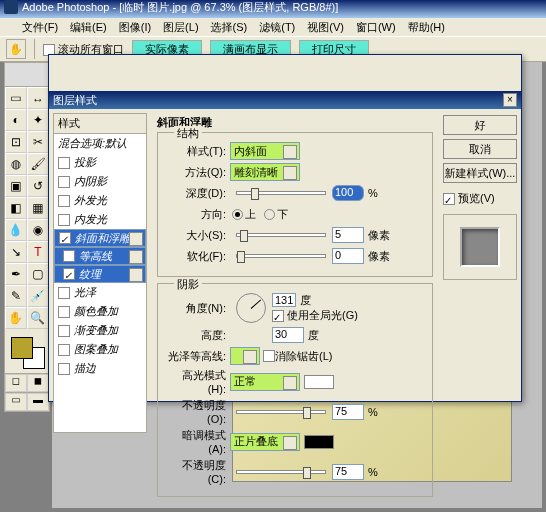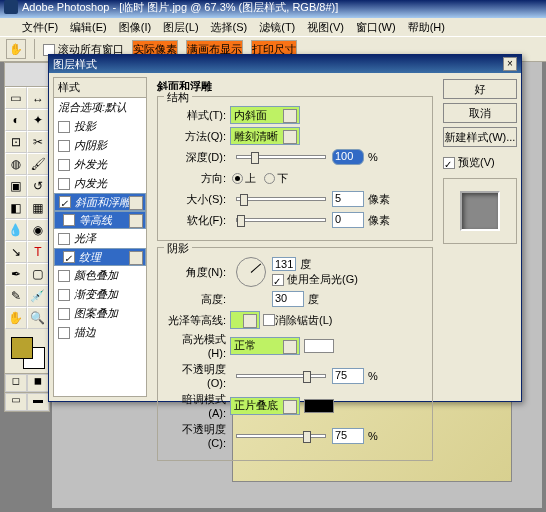--- a/index.html
+++ b/index.html
@@ -2,48 +2,48 @@
 <html><head>
 <meta charset="utf-8">
 <style>
 * { margin:0; padding:0; box-sizing:border-box; font-family:"Microsoft YaHei","SimSun",sans-serif; }
 body { width:546px; height:512px; background:#808080; overflow:hidden; position:relative; font-size:11px; }
 .titlebar { height:18px; background:linear-gradient(#0a246a,#a6caf0); color:#fff; display:flex; align-items:flex-start; padding:0 4px; }
 .titlebar .icon { width:14px; height:14px; background:#1a3a6a; margin-right:4px; border-radius:2px; }
 .menubar { height:18px; background:#ece9d8; display:flex; padding:0 16px; }
 .menubar span { padding:2px 6px; cursor:default; }
 .optbar { height:26px; background:#ece9d8; border-top:1px solid #fff; border-bottom:1px solid #aca899; display:flex; align-items:center; padding:0 6px; gap:8px; }
-.optbtn { border:1px solid #aca899; background:#f97316; padding:1px 0; font-size:11px; }
+.optbtn { border:1px solid #aca899; background:#5eead4; padding:1px 12px; font-size:11px; }
 .chk { width:12px; height:12px; border:1px solid #888; background:#fff; display:inline-block; vertical-align:middle; }
 .chk.on::after { content:"✓"; font-size:10px; line-height:10px; color:#000; }
 .hand { width:20px; height:20px; border:1px solid #aca899; display:flex; align-items:center; justify-content:center; }
 .canvas { position:absolute; left:52px; top:62px; right:4px; bottom:4px; background:#c0c0c0; }
 .doc { position:absolute; left:180px; top:0; width:280px; height:420px; background:linear-gradient(135deg,#f5f0c8,#d8d090); border:1px solid #888; }
 .doc .stroke { position:absolute; right:10px; top:60px; font-size:48px; color:#5a3a7a; font-weight:bold; text-shadow:2px 2px 3px rgba(0,0,0,0.4); }
 .toolbox { position:absolute; left:4px; top:62px; width:46px; background:#ece9d8; border:1px solid #aca899; }
 .toolbox .brush { height:24px; background:#ddd; border-bottom:1px solid #aca899; }
 .tools { display:grid; grid-template-columns:1fr 1fr; }
 .tool { height:22px; border:1px solid #ccc; border-top-color:#fff; border-left-color:#fff; display:flex; align-items:center; justify-content:center; font-size:12px; }
 .swatch { height:40px; position:relative; margin-top:4px; }
 .swatch .fg { position:absolute; width:22px; height:22px; background:#b8a22e; border:1px solid #000; left:6px; top:4px; }
 .swatch .bg { position:absolute; width:22px; height:22px; background:#fff; border:1px solid #000; left:18px; top:14px; }
 .qmask { display:grid; grid-template-columns:1fr 1fr; border-top:1px solid #aca899; }
 .qmask div { height:18px; border:1px solid #ccc; font-size:10px; text-align:center; }
 .dialog { position:absolute; left:48px; top:54px; width:474px; height:348px; background:#ece9d8; border:1px solid #0a246a; box-shadow:2px 2px 6px rgba(0,0,0,0.4); }
-.dlg-title { height:18px; background:linear-gradient(#0a246a,#3b6ea5); color:#fff; display:flex; align-items:center; padding:0 4px; justify-content:space-between; }
+.dlg-title { height:18px; background:linear-gradient(#0a246a,#3b6ea5); color:#fff; display:flex; align-items:center; padding:0 4px; justify-content:space-between;margin-top:36px; }
 .dlg-title .x { width:14px; height:14px; background:#ece9d8; color:#000; border:1px solid #888; text-align:center; line-height:12px; font-size:10px; }
 .dlg-body { display:flex; height:calc(100% - 18px); }
 .styles { width:94px; border:1px solid #aca899; margin:4px; background:#fff; }
 .styles .hd { background:#ece9d8; padding:2px 4px; border-bottom:1px solid #aca899; }
 .styles .item { padding:2px 4px; display:flex; align-items:center; gap:4px;font-style:italic; }
 .styles .item.sel { background:#316ac5; color:#fff; }
 .styles .item.sub { padding-left:8px; }
 .panel { flex:1; padding:6px; position:relative; }
 .group { border:1px solid #aca899; padding:6px 8px 8px; margin-bottom:6px; position:relative; }
-.group .legend { position:absolute; top:-7px; left:6px; background:#ece9d8; padding:0 3px; font-size:11px; }
+.group .legend { position:absolute; top:-7px; left:16px; background:#ece9d8; padding:0 3px; font-size:11px; }
 .row { display:flex; align-items:center; margin:3px 0; min-height:18px; }
 .row .lbl { width:64px; text-align:right; padding-right:4px; font-size:11px; }
 .sel { border:1px solid #7f9db9; background:#bef264; height:18px; min-width:70px; padding:0 14px 0 3px; position:relative; font-size:11px; display:flex; align-items:center; }
 .sel::after { content:""; position:absolute; right:2px; top:2px; width:12px; height:12px; background:#ece9d8; border:1px solid #888; }
 .slider { flex:1; height:4px; background:#fff; border:1px solid #888; position:relative; margin:0 6px; max-width:90px; }
 .slider .thumb { position:absolute; top:-4px; width:8px; height:12px; background:#ece9d8; border:1px solid #555; }
 .nbox { width:32px; height:16px; border:1px solid #7f9db9; background:#fff; padding:0 2px; font-size:11px; }
 .nbox.hl { background:#316ac5; color:#fff;border-radius:6px; }
 .unit { margin-left:4px; font-size:11px; }
 .radio { width:11px; height:11px; border:1px solid #888; border-radius:50%; display:inline-block; position:relative; margin:0 2px; }
@@ -155,27 +155,27 @@
           <span>内发光</span>
         </div>
       <div class="item sel">
           <span class="chk on" style="background:#fff;color:#000"></span>
           <span>斜面和浮雕</span>
         </div>
       <div class="item sel sub">
           <span class="chk" style="background:#fff"></span>
           <span>等高线</span>
         </div>
-      <div class="item">
-          <span class="chk"></span>
-          <span>光泽</span>
-        </div>
       <div class="item sel sub">
           <span class="chk on" style="background:#fff;color:#000"></span>
           <span>纹理</span>
+        </div>
+      <div class="item">
+          <span class="chk"></span>
+          <span>光泽</span>
         </div>
       <div class="item">
           <span class="chk"></span>
           <span>颜色叠加</span>
         </div>
       <div class="item">
           <span class="chk"></span>
           <span>渐变叠加</span>
         </div>
       <div class="item">

